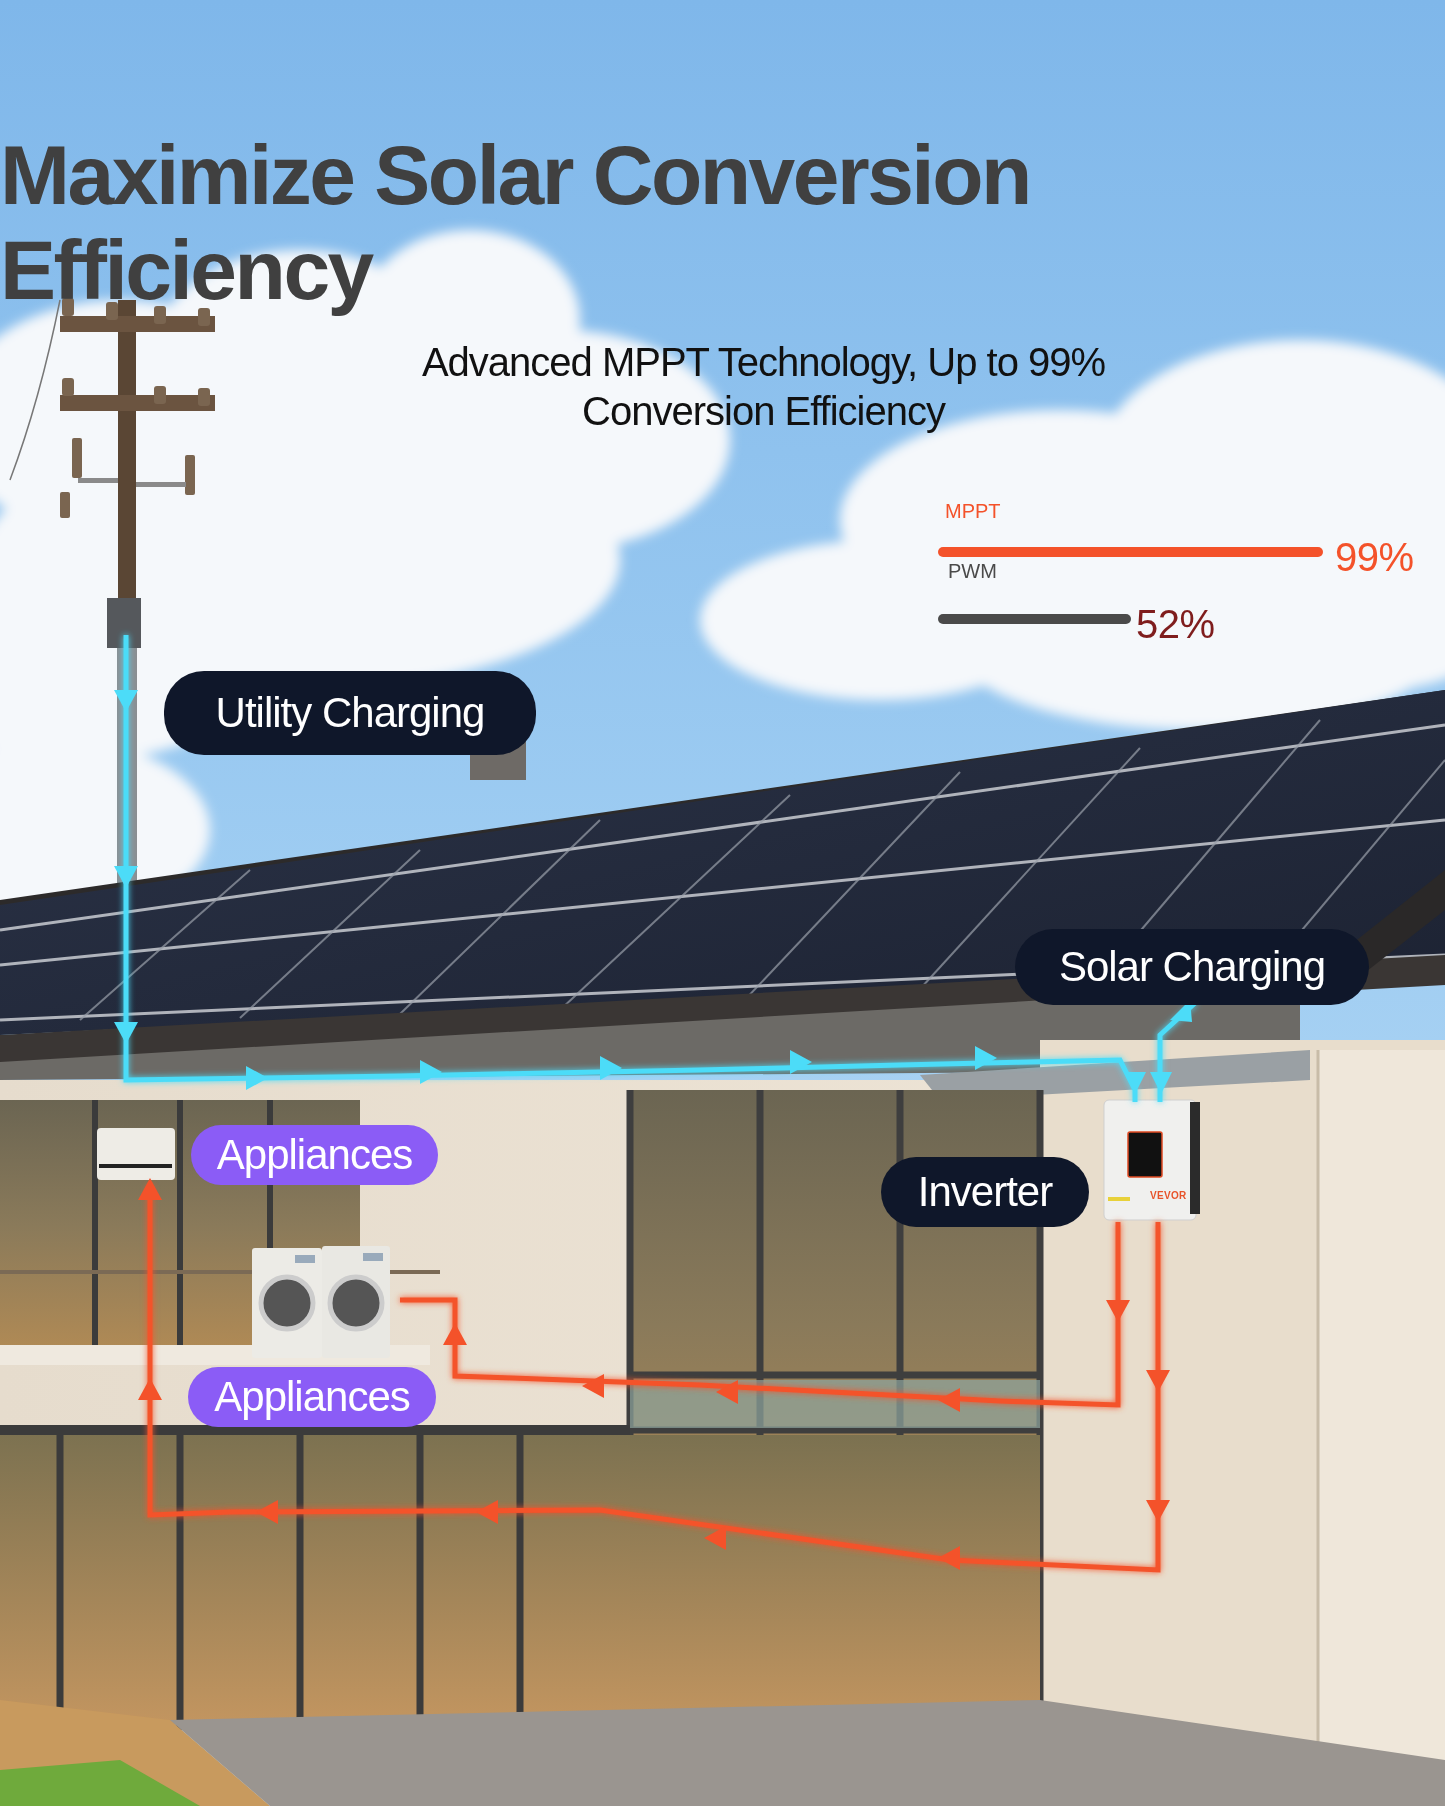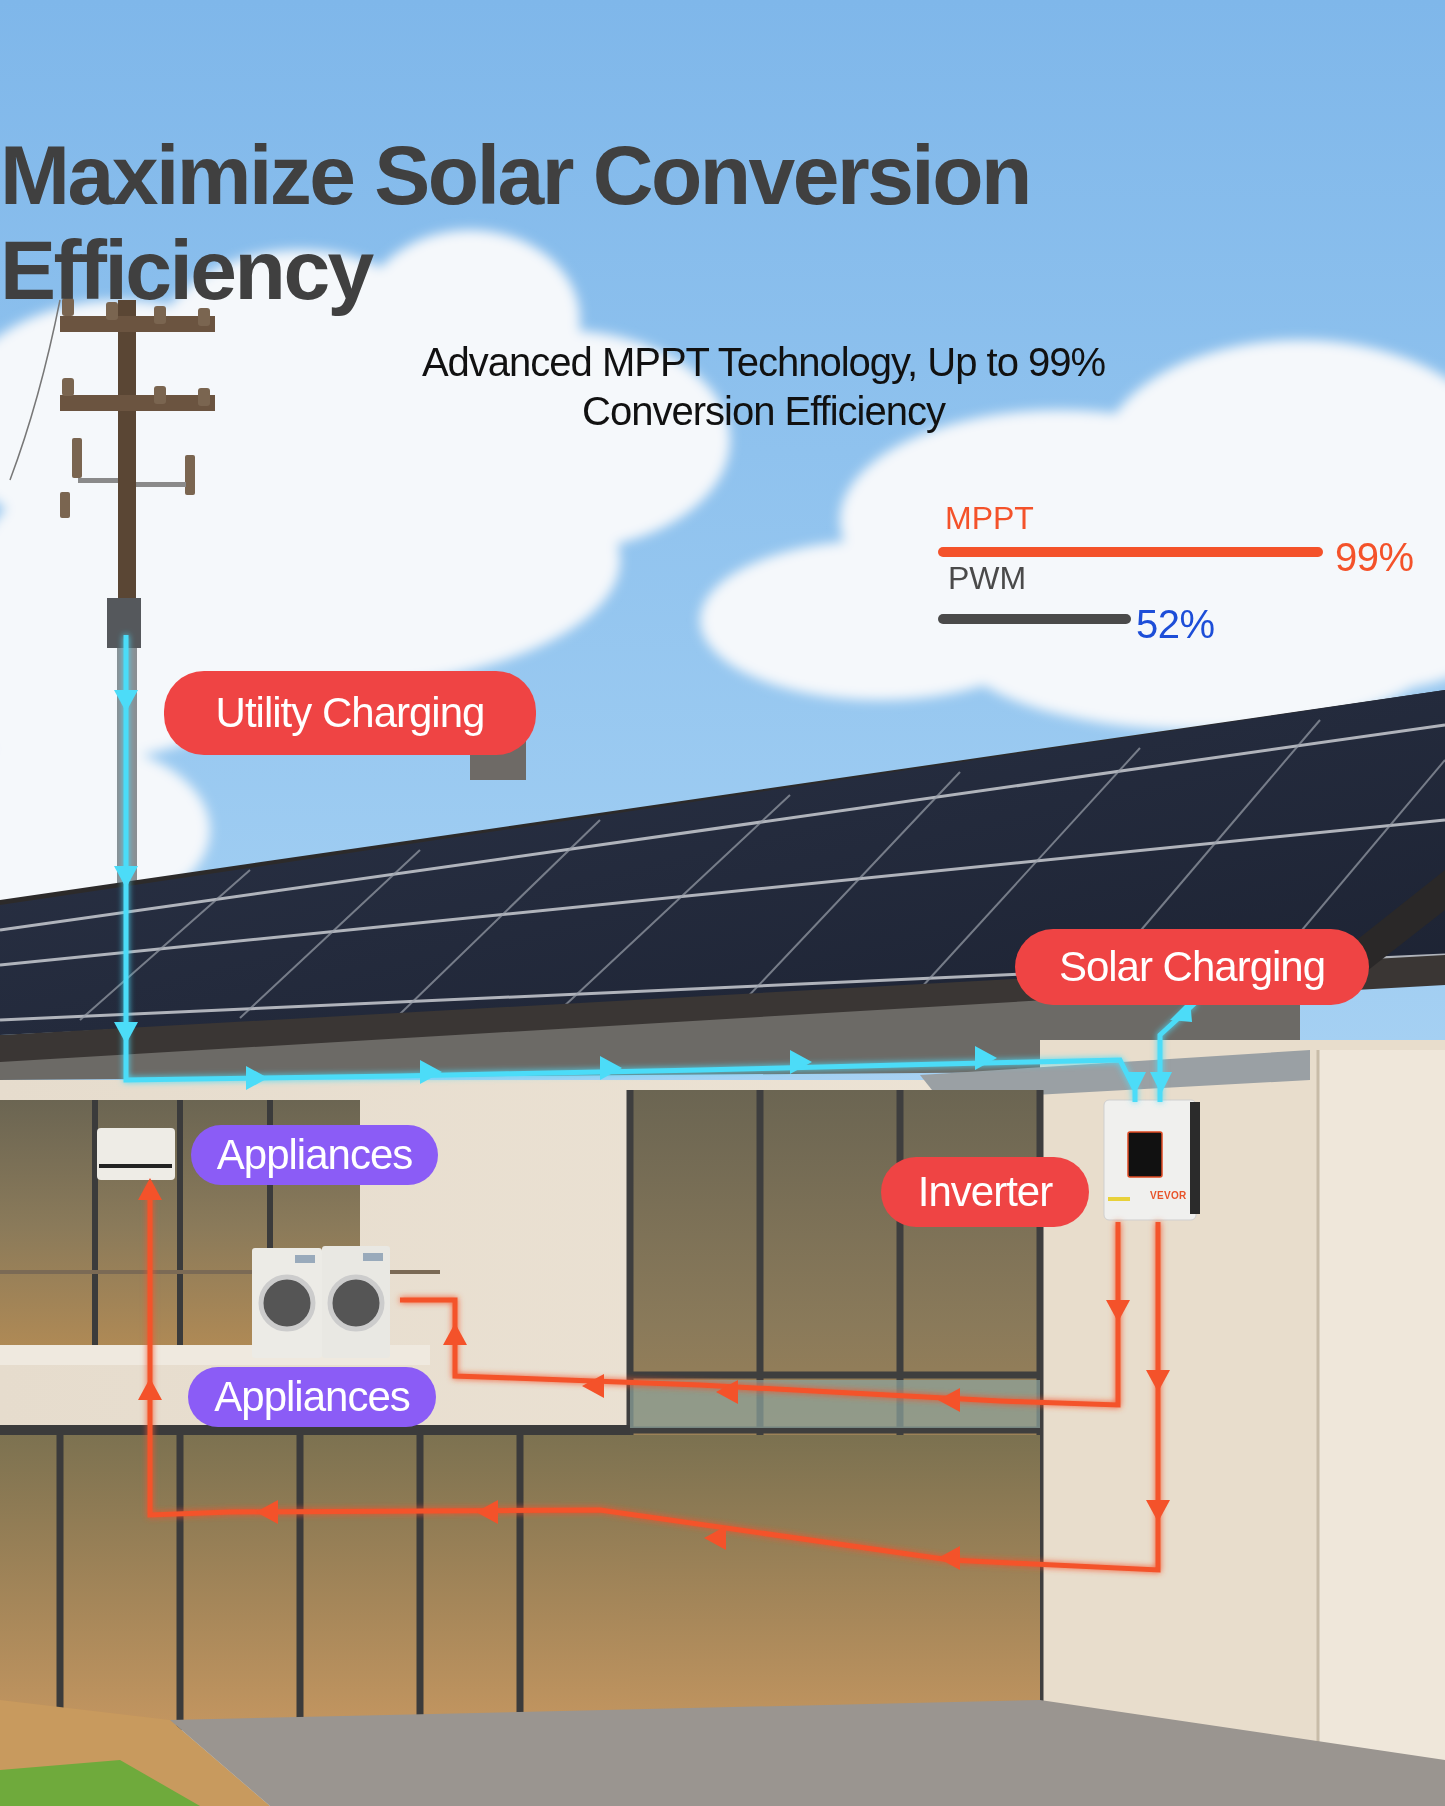--- a/index.html
+++ b/index.html
@@ -1,23 +1,23 @@
 <!DOCTYPE html>
 <html><head>
 <meta charset="utf-8">
 <style>
   html, body { margin: 0; padding: 0; }
   body { width: 1445px; height: 1806px; overflow: hidden; position: relative; font-family: "Liberation Sans", "DejaVu Sans", sans-serif; background: #8fc3ee; }
   #scene { position: absolute; left: 0; top: 0; width: 1445px; height: 1806px; }
   .headline { position: absolute; left: 0; width: 1214px; color: #404040; font-weight: 700; font-size: 84px; letter-spacing: -2.5px; line-height: 1; }
   .subhead { position: absolute; left: 0; width: 1445px; text-align: center; color: #111; font-size: 40px; letter-spacing: -1px; line-height: 48px; padding-left: 41px; }
   .pill { position: absolute; border-radius: 40px; color: #fff; display: flex; align-items: center; justify-content: center; font-size: 42px; letter-spacing: -1px; white-space: nowrap; }
-  .pill.blue { background: #ef4444; }
+  .pill.blue { background: #0f172a; }
   .pill.orange { background: #8b5cf6; }
-  .chart-label { position: absolute; font-size: 32px; font-weight: 400; letter-spacing: 0px; }
+  .chart-label { position: absolute; font-size: 20px; font-weight: 400; letter-spacing: 0px; }
   .chart-bar { position: absolute; height: 10px; border-radius: 6px; }
   .chart-val { position: absolute; font-size: 40px; letter-spacing: -0.5px; }
 </style>
 </head>
 <body>
 
 <svg id="scene" viewBox="0 0 1445 1806" xmlns="http://www.w3.org/2000/svg">
   <defs>
     <linearGradient id="sky" x1="0" y1="0" x2="0" y2="1">
       <stop offset="0" stop-color="#7fb7ea"></stop>
@@ -233,21 +233,21 @@
 <div class="subhead" style="top:338px">Advanced MPPT Technology, Up to 99%</div>
 <div class="subhead" style="top:387px">Conversion Efficiency</div>
 
 <div>
   <div class="chart-label" style="left:945px;top:500px;color:#f4522a">MPPT</div>
   <div class="chart-bar" style="left:938px;top:547px;width:385px;background:#f4522a"></div>
   <div class="chart-val" style="left:1335px;top:535px;color:#f4522a">99%</div>
 
   <div class="chart-label" style="left:948px;top:560px;color:#4a4a4a">PWM</div>
   <div class="chart-bar" style="left:938px;top:614px;width:193px;background:#4a4a4a"></div>
-  <div class="chart-val" style="left:1136px;top:602px;color:#1d4ed8">52%</div>
+  <div class="chart-val" style="left:1136px;top:602px;color:#7f1d1d">52%</div>
 </div>
 
 <div class="pill blue" style="left:164px;top:671px;width:372px;height:84px">Utility Charging</div>
 <div class="pill blue" style="left:1015px;top:929px;width:354px;height:76px">Solar Charging</div>
 <div class="pill blue" style="left:881px;top:1157px;width:208px;height:70px">Inverter</div>
 <div class="pill orange" style="left:191px;top:1125px;width:247px;height:60px">Appliances</div>
 <div class="pill orange" style="left:188px;top:1367px;width:248px;height:60px">Appliances</div>
 
 <div style="position:absolute;left:1150px;top:1190px;font-size:10px;font-weight:700;color:#e8532a;letter-spacing:0.3px">VEVOR</div>
 

